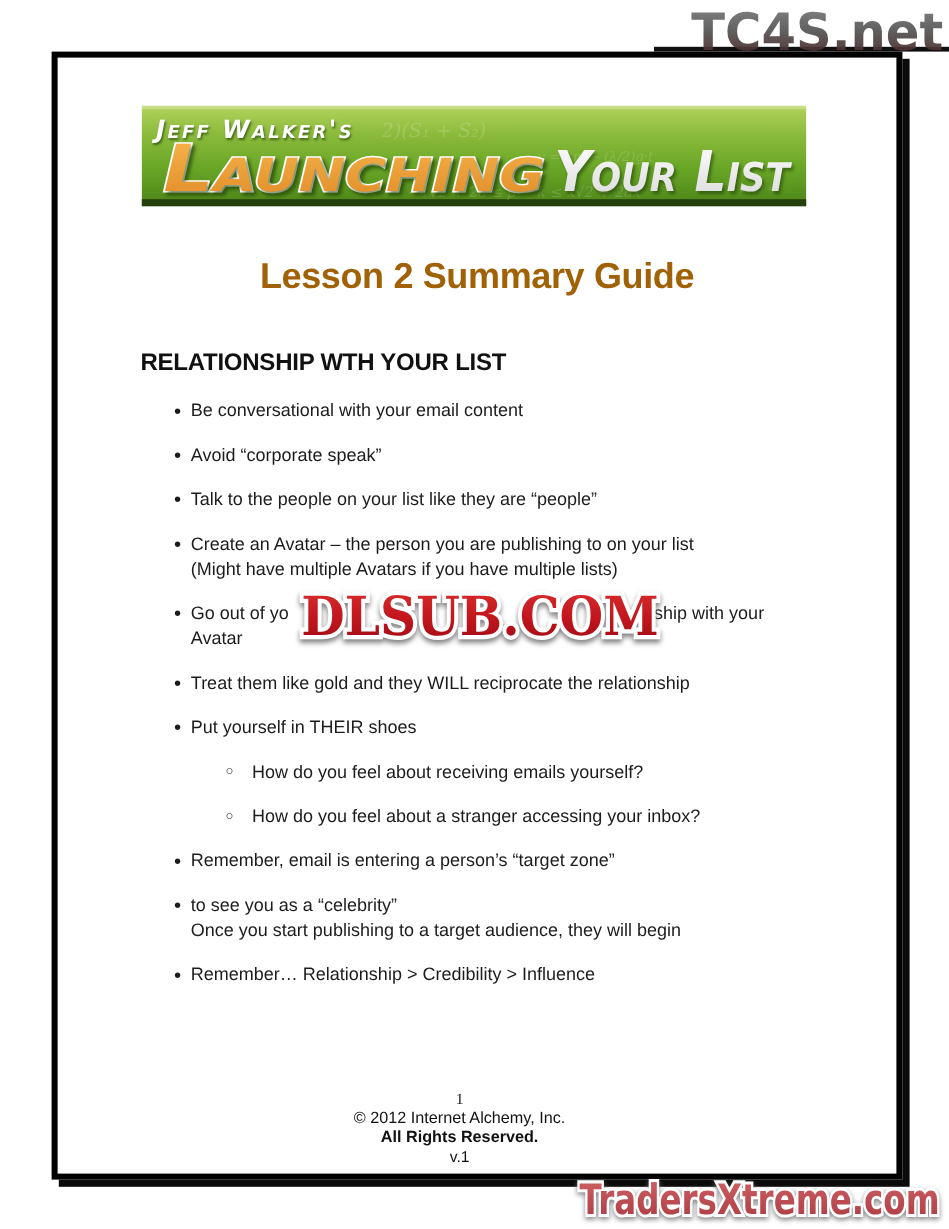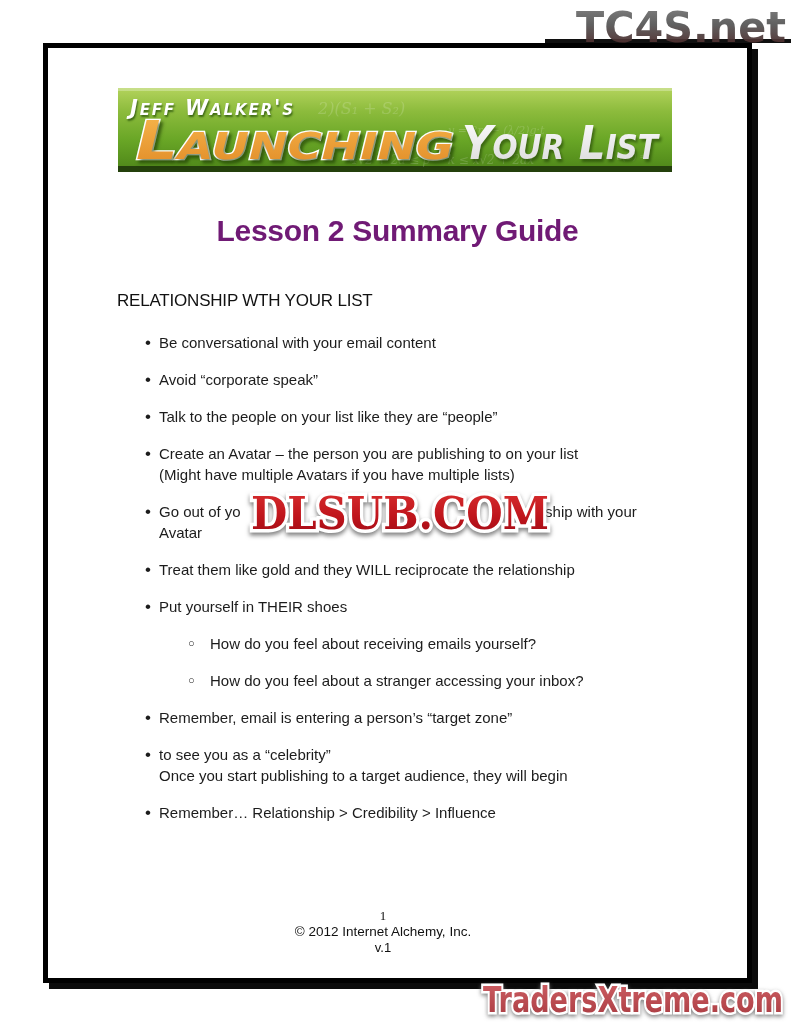--- a/index.html
+++ b/index.html
@@ -39,25 +39,25 @@
   }
   .banner-formula {
     font-family:"DejaVu Serif", serif; font-style:italic;
     fill:rgba(255,255,255,.17);
   }
 
   
   .doc-title {
     position:absolute; left:0; top:166px; width:699px;
     text-align:center; font-size:30px; font-weight:bold;
-    color:#701a75; letter-spacing:-0.3px;
+    color:#a16207; letter-spacing:-0.3px;
   }
   .section-heading {
     position:absolute; left:69px; top:243px;
-    font-size:17px; font-weight:normal; color:#111; letter-spacing:-0.2px;
+    font-size:20px; font-weight:bold; color:#111; letter-spacing:-0.2px;
   }
   ul.bullets {
     position:absolute; left:97px; top:284px; width:545px;
     margin:0; padding:0; list-style:none;
     font-size:15px; line-height:21px; color:#1c1c1c;
   }
   ul.bullets li { position:relative; padding-left:14px; margin:0 0 16px 0; }
   ul.bullets li.lvl2 { margin-left:43px; padding-left:22px; }
   .marker {
     position:absolute; left:0; top:0; width:12px;
@@ -204,20 +204,21 @@
     </li>
     <li>
       <span class="marker">•</span>
       <span class="line">Remember… Relationship &gt; Credibility &gt; Influence</span>
     </li>
   </ul>
 
   <div class="footer">
     <div class="pgnum">1</div>
     <div class="copyr">© 2012 Internet Alchemy, Inc.</div>
+    <div class="rights">All Rights Reserved.</div>
     <div class="version">v.1</div>
   </div>
 </div>
 
 <div class="wm-tc4s-line"></div>
 <svg class="wm-tc4s" width="223" height="46" viewBox="0 0 223 46">
   <text x="218" y="38" font-size="43" text-anchor="end" textLength="210" lengthAdjust="spacingAndGlyphs">TC4S.net</text>
 </svg>
 
 <svg class="wm-dlsub" width="316" height="66" viewBox="0 0 316 66">

